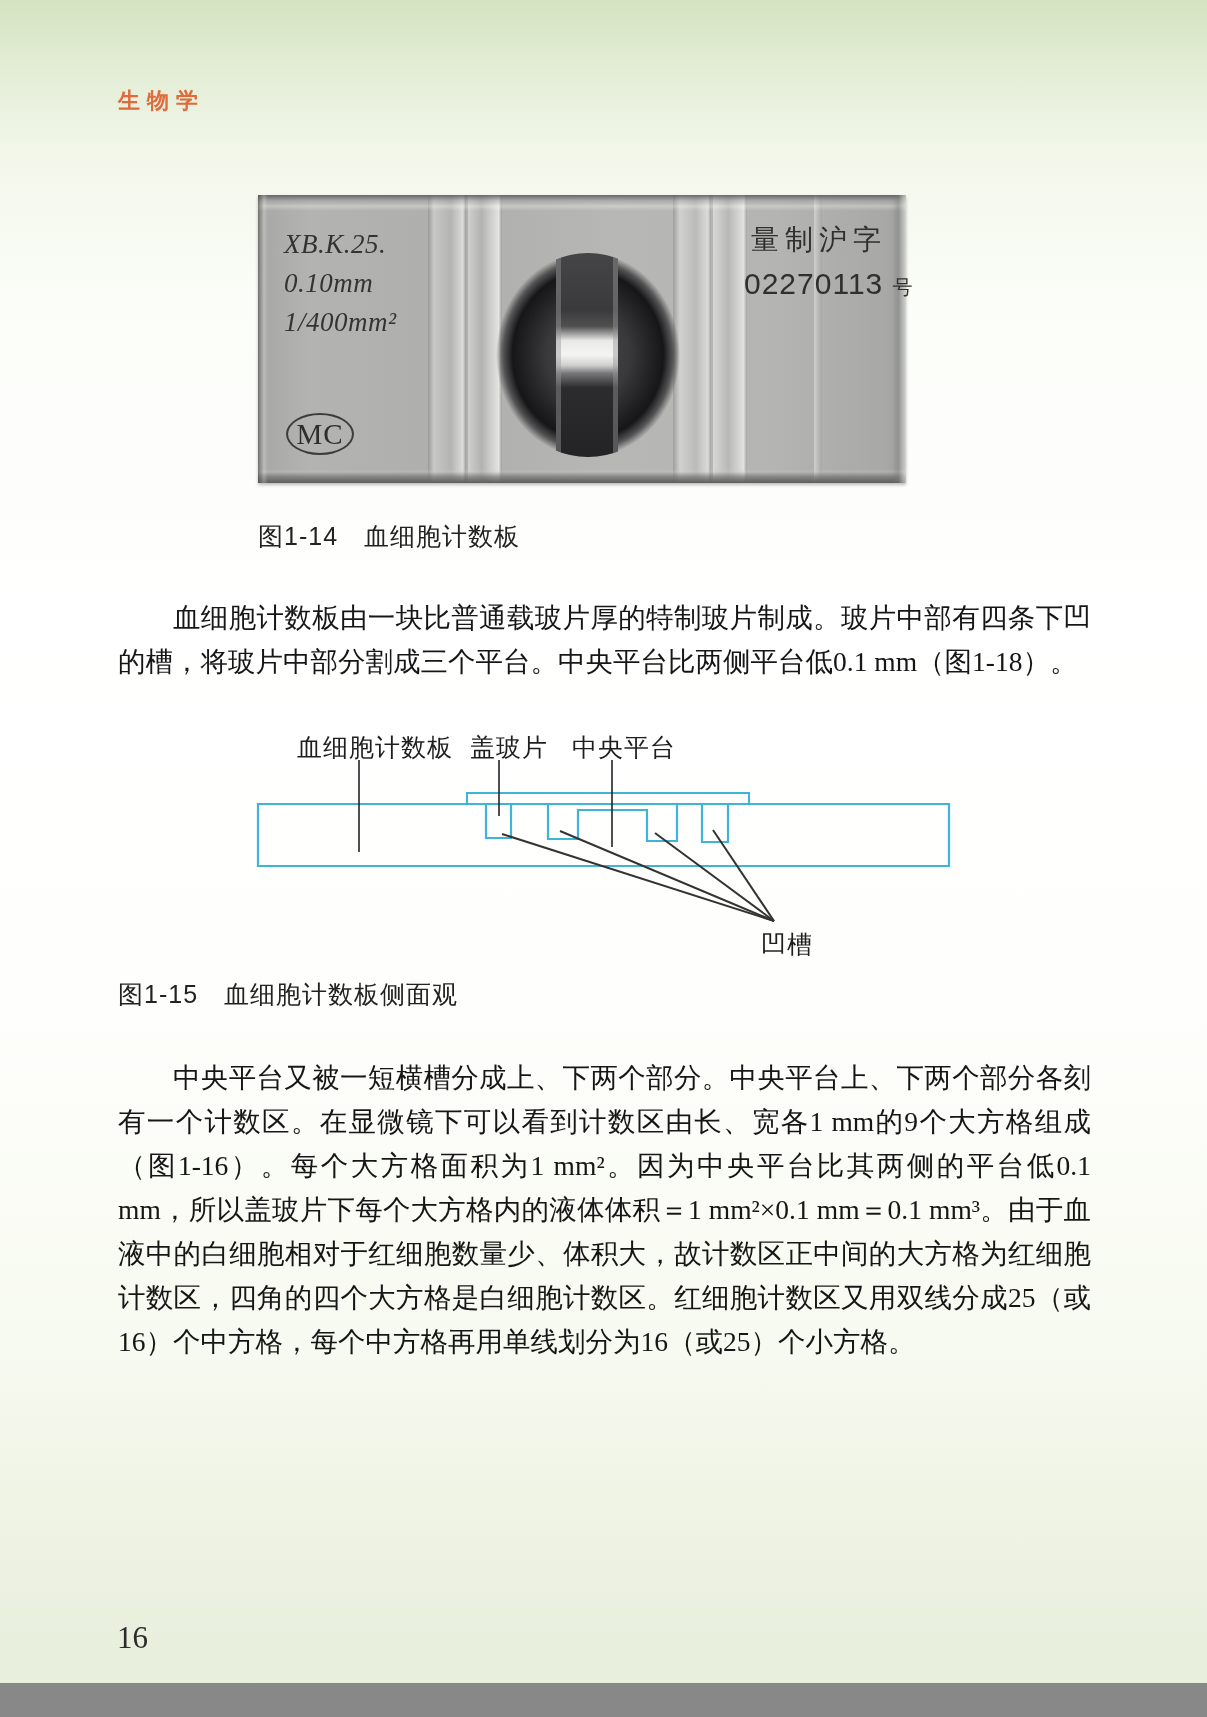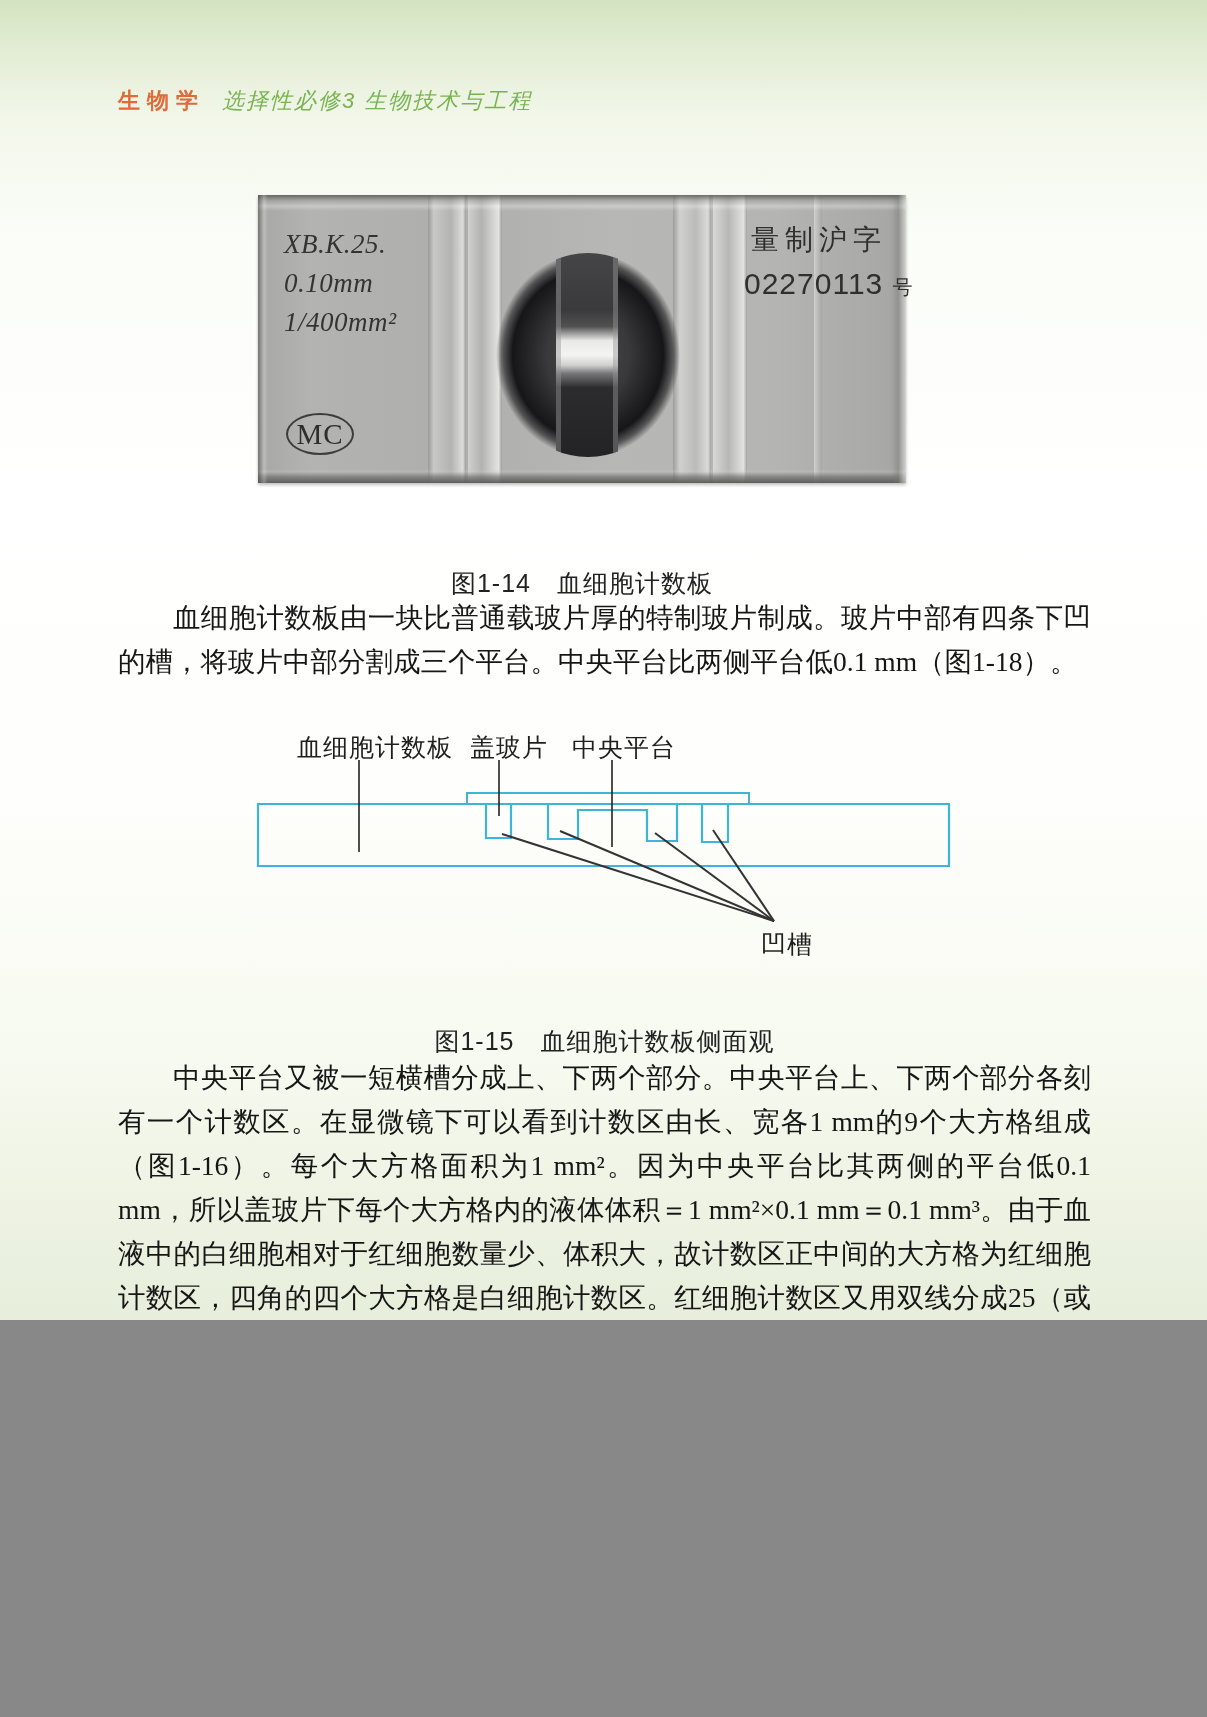--- a/index.html
+++ b/index.html
@@ -1,17 +1,17 @@
 <!DOCTYPE html>
 <html><head>
 <meta charset="utf-8">
 <style>
   html,body{margin:0;padding:0;background:#888;}
   .page{
-    position:relative;width:1207px;height:1320px;margin:0 auto;overflow:hidden;
+    position:relative;width:1207px;height:1683px;margin:0 auto;overflow:hidden;
     background:linear-gradient(180deg,#d4e3c1 0%,#e3edd5 4%,#f2f7ea 9%,#fbfdf8 18%,#ffffff 38%,#fefefc 60%,#f7faf0 80%,#edf2e2 92%,#e7eedb 100%);
     font-family:"Liberation Serif","DejaVu Serif",serif;color:#1c1c1c;
   }
   
   .hdr-subject{
     position:absolute;left:118px;top:86px;
     font-family:"Liberation Sans","DejaVu Sans",sans-serif;
     font-size:22px;font-weight:bold;letter-spacing:7px;color:#e06a3a;
   }
   .hdr-module{
@@ -55,22 +55,22 @@
     position:absolute;left:28px;top:218px;width:64px;height:38px;border:2.5px solid #3c3c3a;border-radius:50%;
     display:flex;align-items:center;justify-content:center;font-size:29px;color:#2e2e2c;letter-spacing:1px;
   }
   .photo-cert{position:absolute;left:486px;top:26px;width:150px;text-align:center;color:#2f2f2d;
     font-family:"Liberation Sans","DejaVu Sans",sans-serif;}
   .photo-cert .l1{font-size:28px;letter-spacing:6px;}
   .photo-cert .l2{font-size:30px;letter-spacing:1px;margin-top:8px;white-space:nowrap;}
   .photo-cert .suffix{font-size:20px;letter-spacing:0;}
   
   .fig-caption{
-    position:absolute;text-align:center;
-    font-family:"Liberation Sans","DejaVu Sans",sans-serif;font-size:25px;color:#222;letter-spacing:1px;margin-top:47px;
+    position:absolute;
+    font-family:"Liberation Sans","DejaVu Sans",sans-serif;font-size:25px;color:#222;letter-spacing:1px;
   }
   .cap14{left:258px;top:520px;width:648px;}
   .cap15{left:118px;top:978px;width:973px;}
   
   .para{
     position:absolute;left:118px;width:973px;
     font-size:27.5px;line-height:44px;text-align:justify;text-indent:2em;color:#161616;
   }
   .p1{top:596px;}
   .p2{top:1056px;}
@@ -86,21 +86,20 @@
   .lb-groove{left:761px;top:928px;}
   
   .page-num{position:absolute;left:117px;top:1620px;font-size:31px;color:#2b2b29;}
 </style>
 </head>
 <body>
 
 <div class="page">
 
   <div class="hdr-subject">生物学</div>
-  <div class="hdr-module">选择性必修3  生物技术与工程</div>
 
   <div class="photo-fig">
     <div class="ph-stripe s1"></div>
     <div class="ph-stripe s2"></div>
     <div class="ph-stripe s3"></div>
     <div class="ph-stripe s4"></div>
     <div class="ph-stripe s5"></div>
     <div class="chamber-circle">
       <div class="chamber-bar"></div>
     </div>

